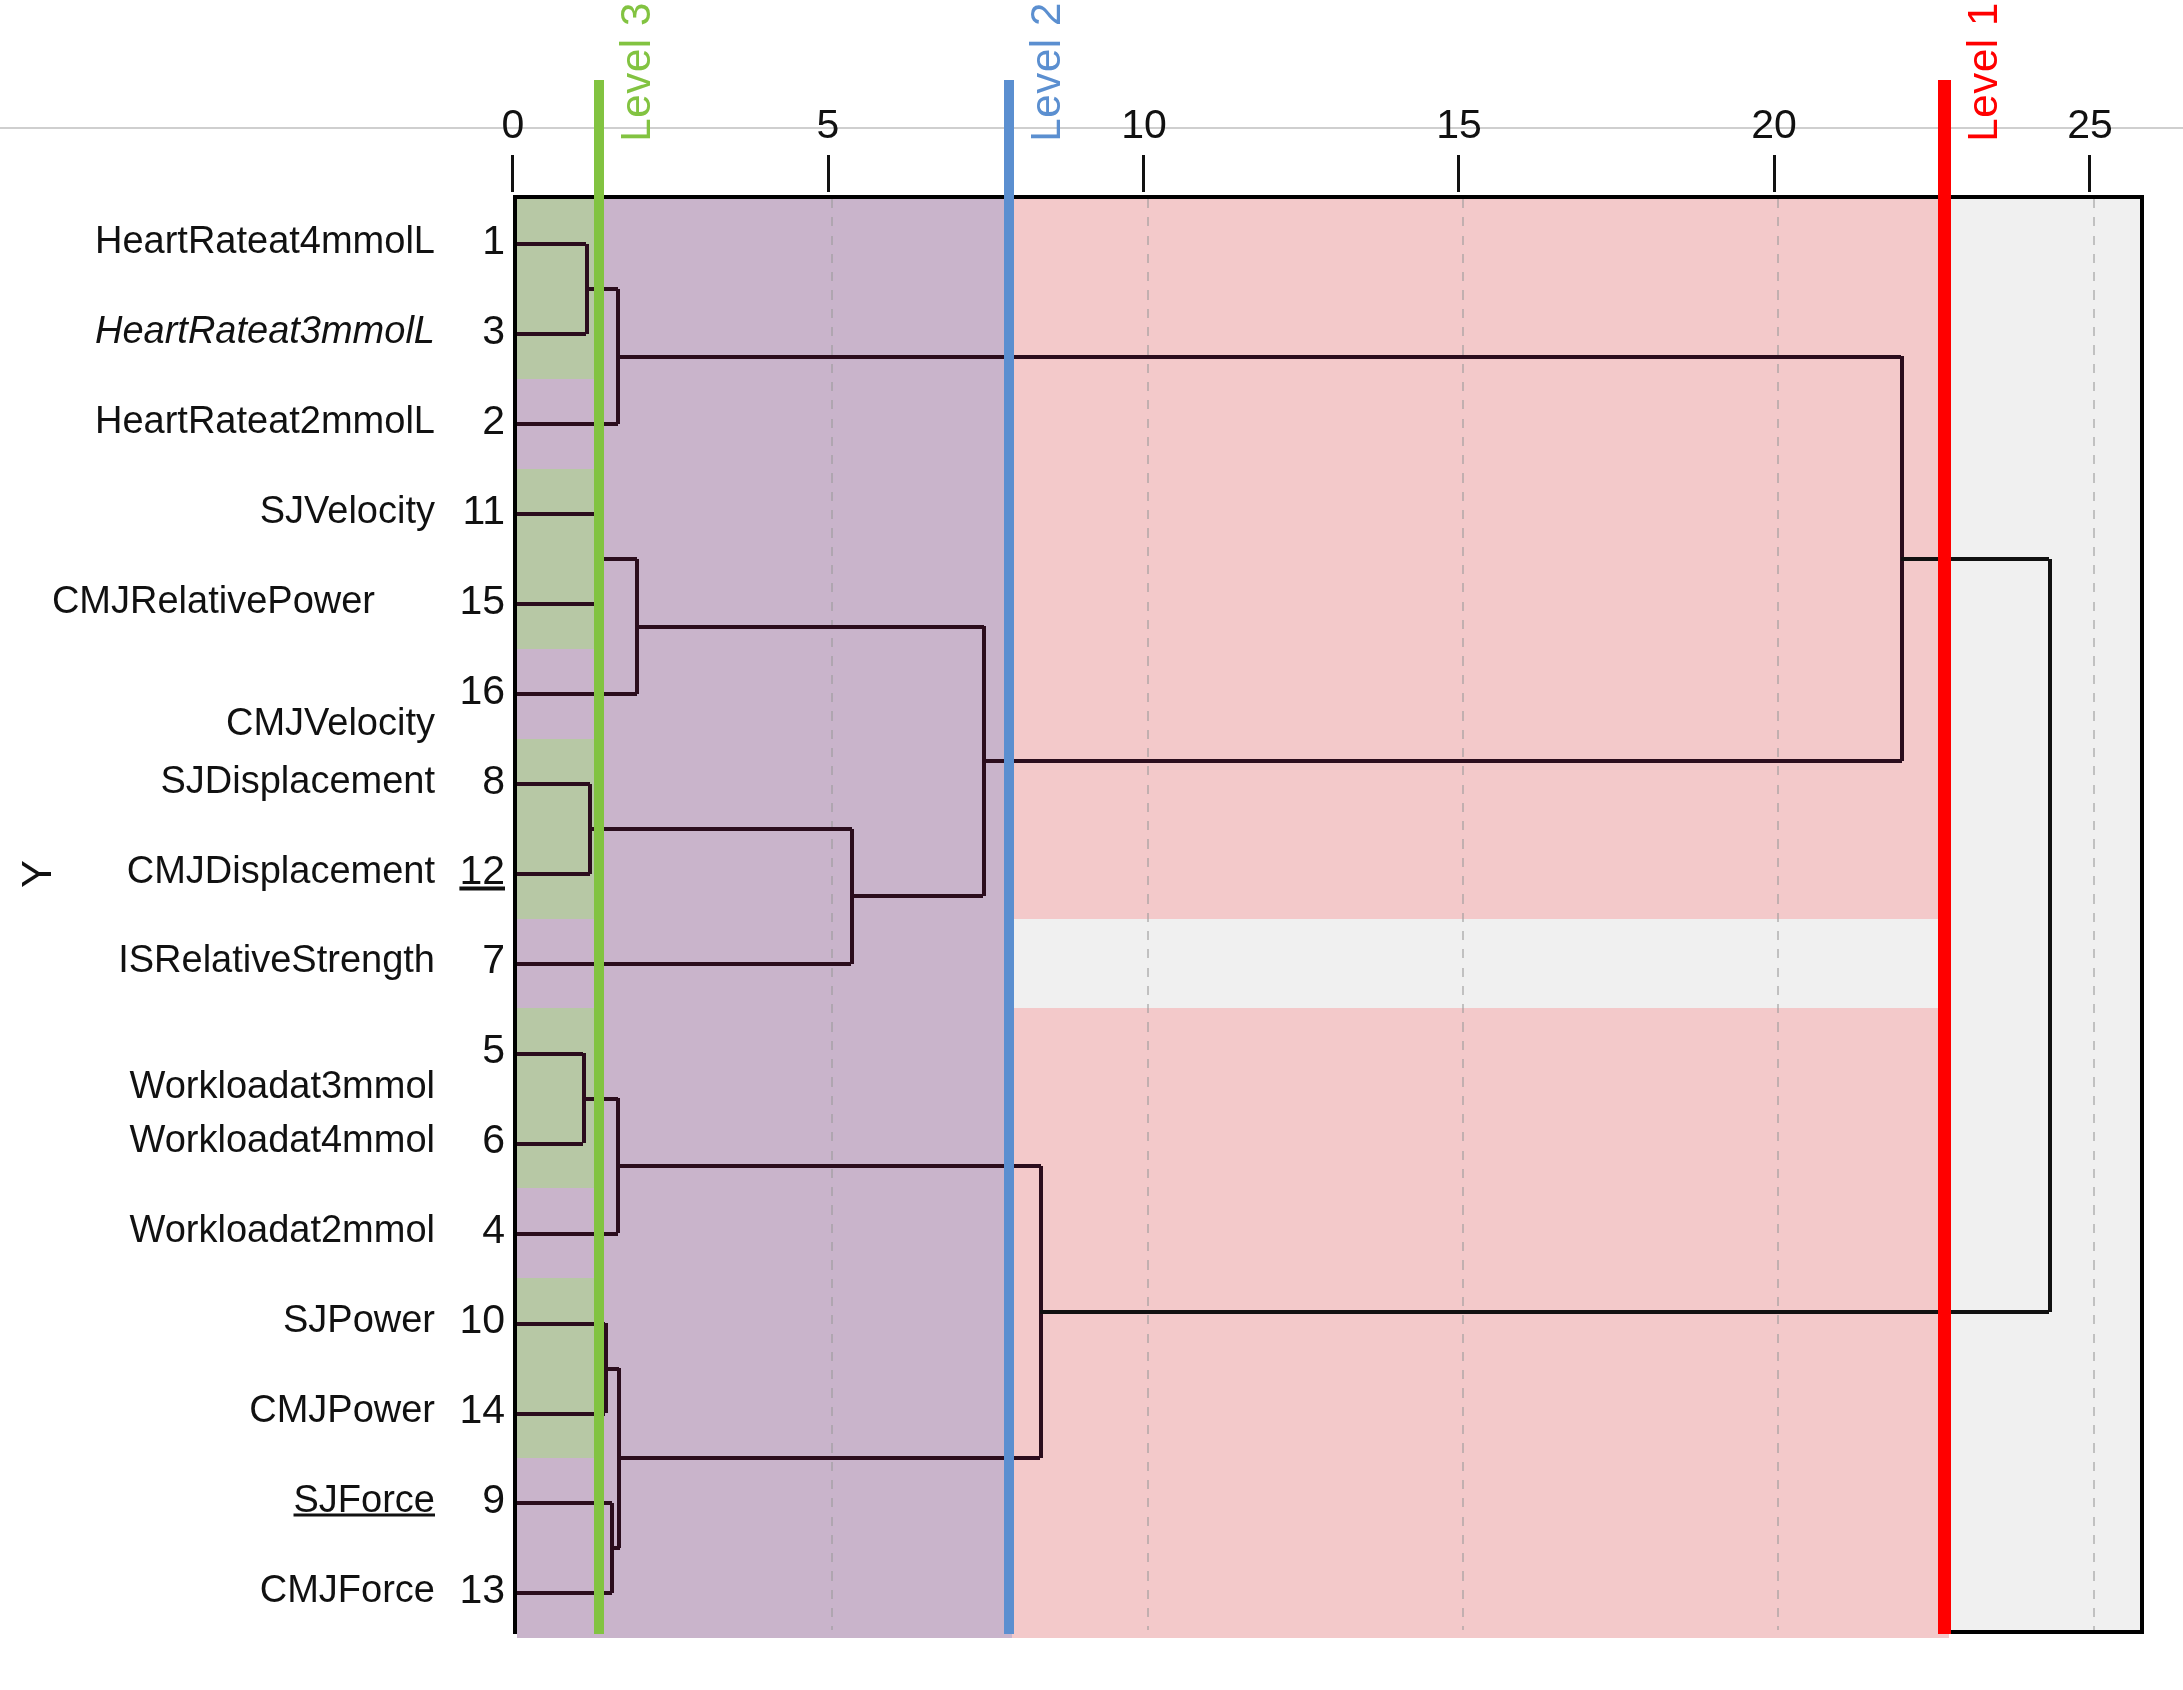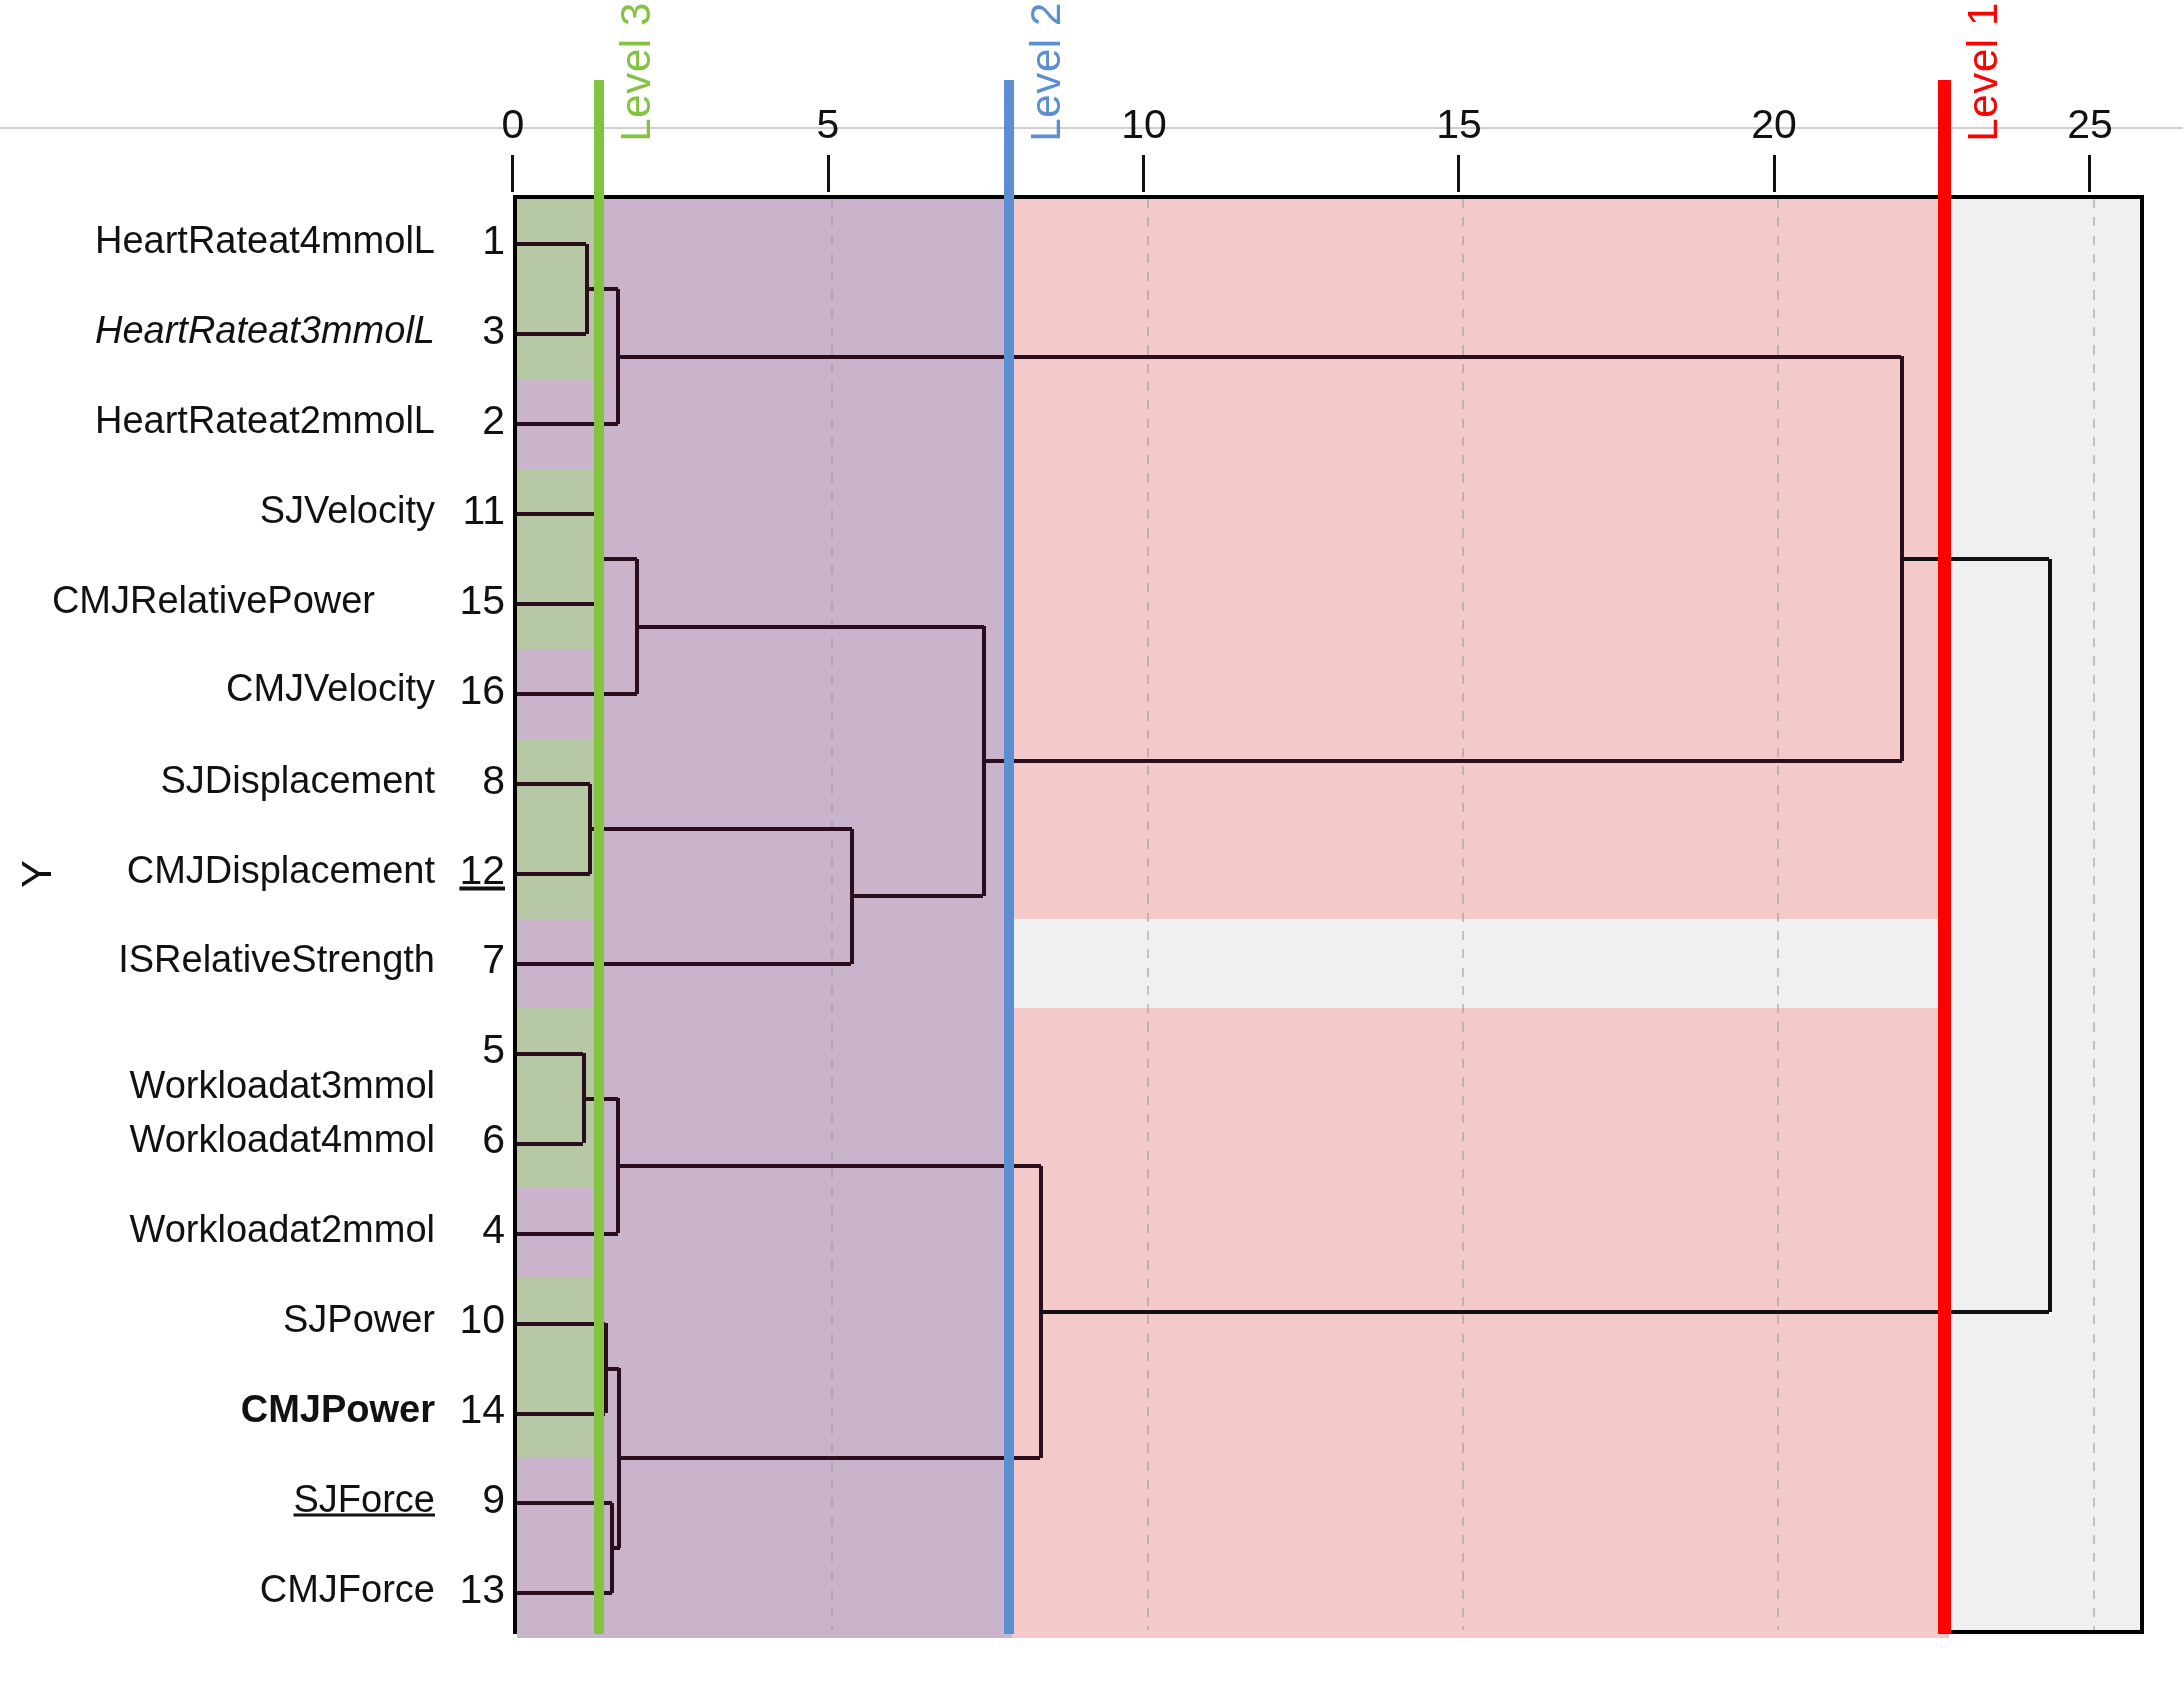--- a/index.html
+++ b/index.html
@@ -73,37 +73,37 @@
       <div class="ylab" style="top: 240px; right: 1748px;">HeartRateat4mmolL</div>
       <div class="ynum" style="top: 240px; left: 505px;">1</div>
       <div class="ylab" style="top: 330px; right: 1748px; font-style: italic;">HeartRateat3mmolL</div>
       <div class="ynum" style="top: 330px; left: 505px;">3</div>
       <div class="ylab" style="top: 420px; right: 1748px;">HeartRateat2mmolL</div>
       <div class="ynum" style="top: 420px; left: 505px;">2</div>
       <div class="ylab" style="top: 510px; right: 1748px;">SJVelocity</div>
       <div class="ynum" style="top: 510px; left: 505px;">11</div>
       <div class="ylab" style="top: 600px; right: 1808px;">CMJRelativePower</div>
       <div class="ynum" style="top: 600px; left: 505px;">15</div>
-      <div class="ylab" style="top: 688px; right: 1748px;">CMJVelocity</div>
+      <div class="ylab" style="top: 722px; right: 1748px;">CMJVelocity</div>
       <div class="ynum" style="top: 690px; left: 505px;">16</div>
       <div class="ylab" style="top: 780px; right: 1748px;">SJDisplacement</div>
       <div class="ynum" style="top: 780px; left: 505px;">8</div>
       <div class="ylab" style="top: 870px; right: 1748px;">CMJDisplacement</div>
       <div class="ynum" style="top: 870px; left: 505px; text-decoration: underline;">12</div>
       <div class="ylab" style="top: 959px; right: 1748px;">ISRelativeStrength</div>
       <div class="ynum" style="top: 959px; left: 505px;">7</div>
       <div class="ylab" style="top: 1049px; right: 1748px; margin-top: 36px;">Workloadat3mmol</div>
       <div class="ynum" style="top: 1049px; left: 505px;">5</div>
       <div class="ylab" style="top: 1139px; right: 1748px;">Workloadat4mmol</div>
       <div class="ynum" style="top: 1139px; left: 505px;">6</div>
       <div class="ylab" style="top: 1229px; right: 1748px; margin-left: 16px;">Workloadat2mmol</div>
       <div class="ynum" style="top: 1229px; left: 505px;">4</div>
       <div class="ylab" style="top: 1319px; right: 1748px;">SJPower</div>
       <div class="ynum" style="top: 1319px; left: 505px;">10</div>
-      <div class="ylab" style="top: 1409px; right: 1748px; font-weight: bold;">CMJPower</div>
+      <div class="ylab" style="top: 1409px; right: 1748px;">CMJPower</div>
       <div class="ynum" style="top: 1409px; left: 505px;">14</div>
       <div class="ylab" style="top: 1499px; right: 1748px; text-decoration: underline;">SJForce</div>
       <div class="ynum" style="top: 1499px; left: 505px;">9</div>
       <div class="ylab" style="top: 1589px; right: 1748px;">CMJForce</div>
       <div class="ynum" style="top: 1589px; left: 505px;">13</div>
     </div>
 
   <div class="plot">
     <div id="bands-layer">
         <div class="band" style="top: 0px; height: 720px; left: 0px; width: 1432px; background: rgb(243, 201, 202); z-index: 1;"></div>

